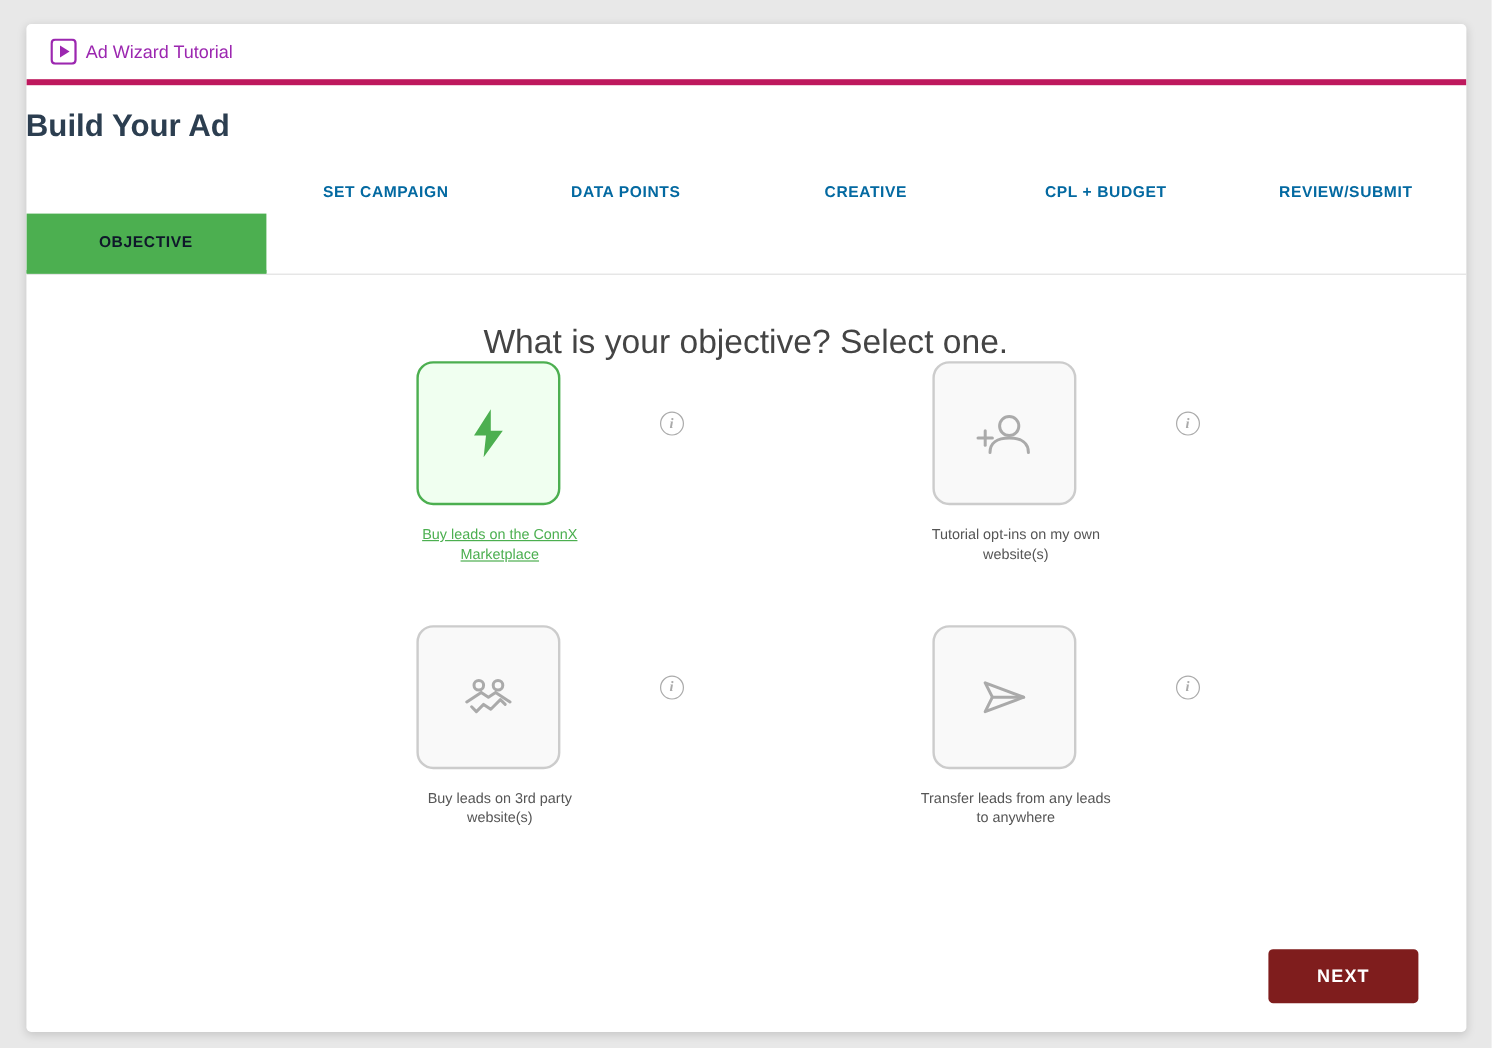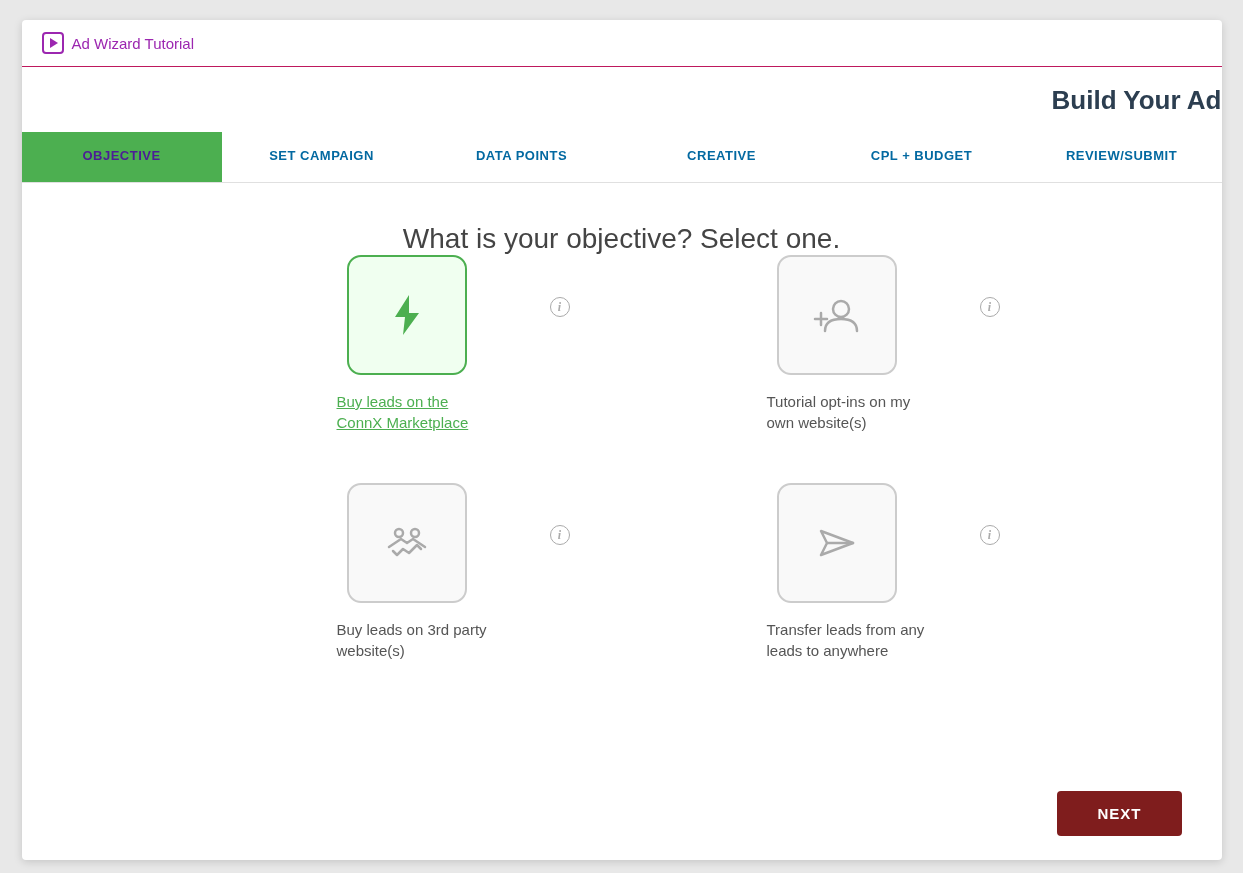--- a/index.html
+++ b/index.html
@@ -18,43 +18,43 @@
       min-height: 840px;
       border-radius: 4px;
       box-shadow: 0 2px 8px rgba(0,0,0,0.15);
       display: flex;
       flex-direction: column;
       overflow: hidden;
     }
     
     .top-bar {
       padding: 12px 20px;
-      border-bottom: 1px solid #be185d;
+      border-bottom: 5px solid #be185d;
       display: flex;
       align-items: center;
     }
     .logo-area {
       display: flex;
       align-items: center;
       gap: 8px;
       cursor: pointer;
     }
     .logo-icon {
       width: 22px;
       height: 22px;
     }
     .logo-text {
       color: #9c27b0;
       font-size: 15px;
       font-weight: 500;
     }
     
     .page-title-area {
-      text-align: right;
-      padding: 18px 0 0 0;
+      text-align: left;
+      padding: 18px 12px 0 0;
     }
     .page-title {
       font-size: 26px;
       font-weight: 700;
       color: #2c3e50;
     }
     
     .nav-tabs {
       display: flex;
       border-bottom: 1px solid #e0e0e0;
@@ -67,22 +67,23 @@
       font-size: 13px;
       font-weight: 600;
       letter-spacing: 0.5px;
       cursor: pointer;
       color: #0369a1;
       text-transform: uppercase;
       border-bottom: 3px solid transparent;
     }
     .nav-tab.active {
       background: #4caf50;
-      color: #4c1d95;
+      color: #0f172a;
       border-bottom: 3px solid #4caf50;
+      margin-top: 42px;
     }
     
     .content-area {
       flex: 1;
       padding: 40px 60px 30px;
       display: flex;
       flex-direction: column;
       align-items: center;
     }
     .objective-question {
@@ -119,22 +120,22 @@
     }
     .option-card.selected {
       border: 2.5px solid #4caf50;
       background: #f0fff0;
     }
     .option-card svg {
       width: 48px;
       height: 48px;
     }
     .option-label {
-      text-align: left;
-      font-size: 15px;
+      text-align: center;
+      font-size: 12px;
       color: #555;
       line-height: 1.4;
       max-width: 160px;
       margin-left: 20px;
     }
     .option-label.selected-label {
       color: #4caf50;
       text-decoration: underline;
     }
     .info-icon {

